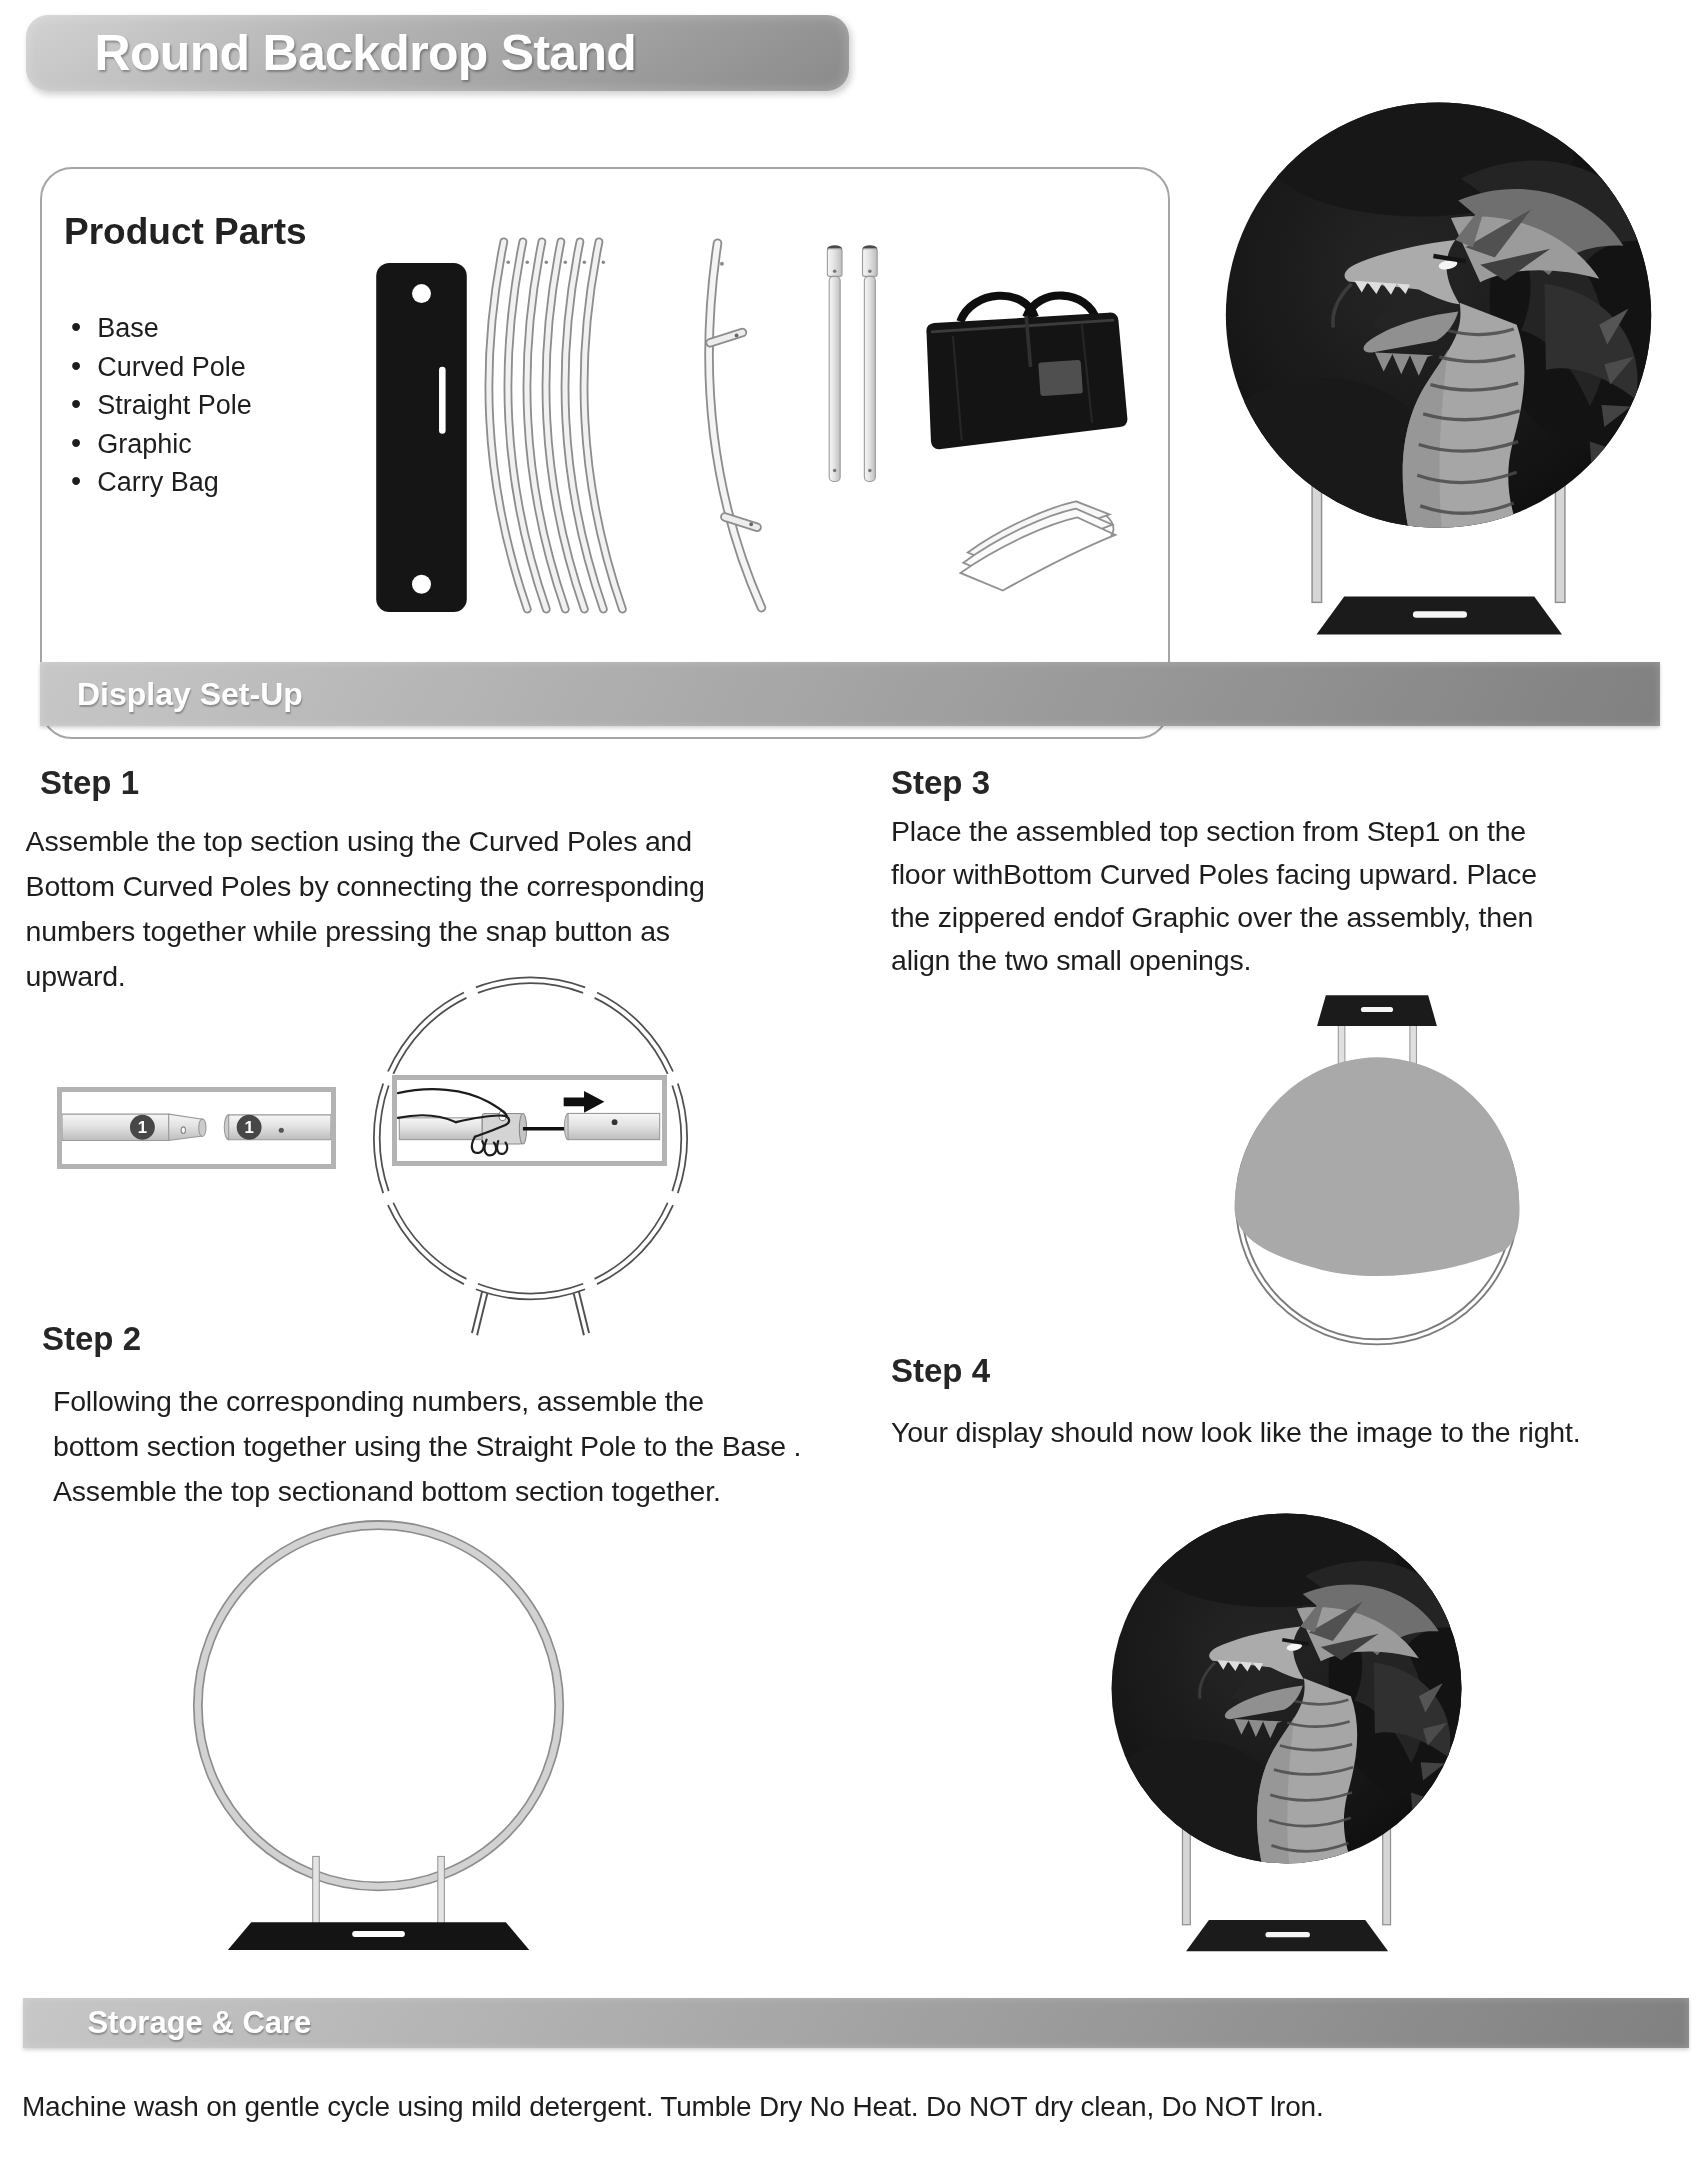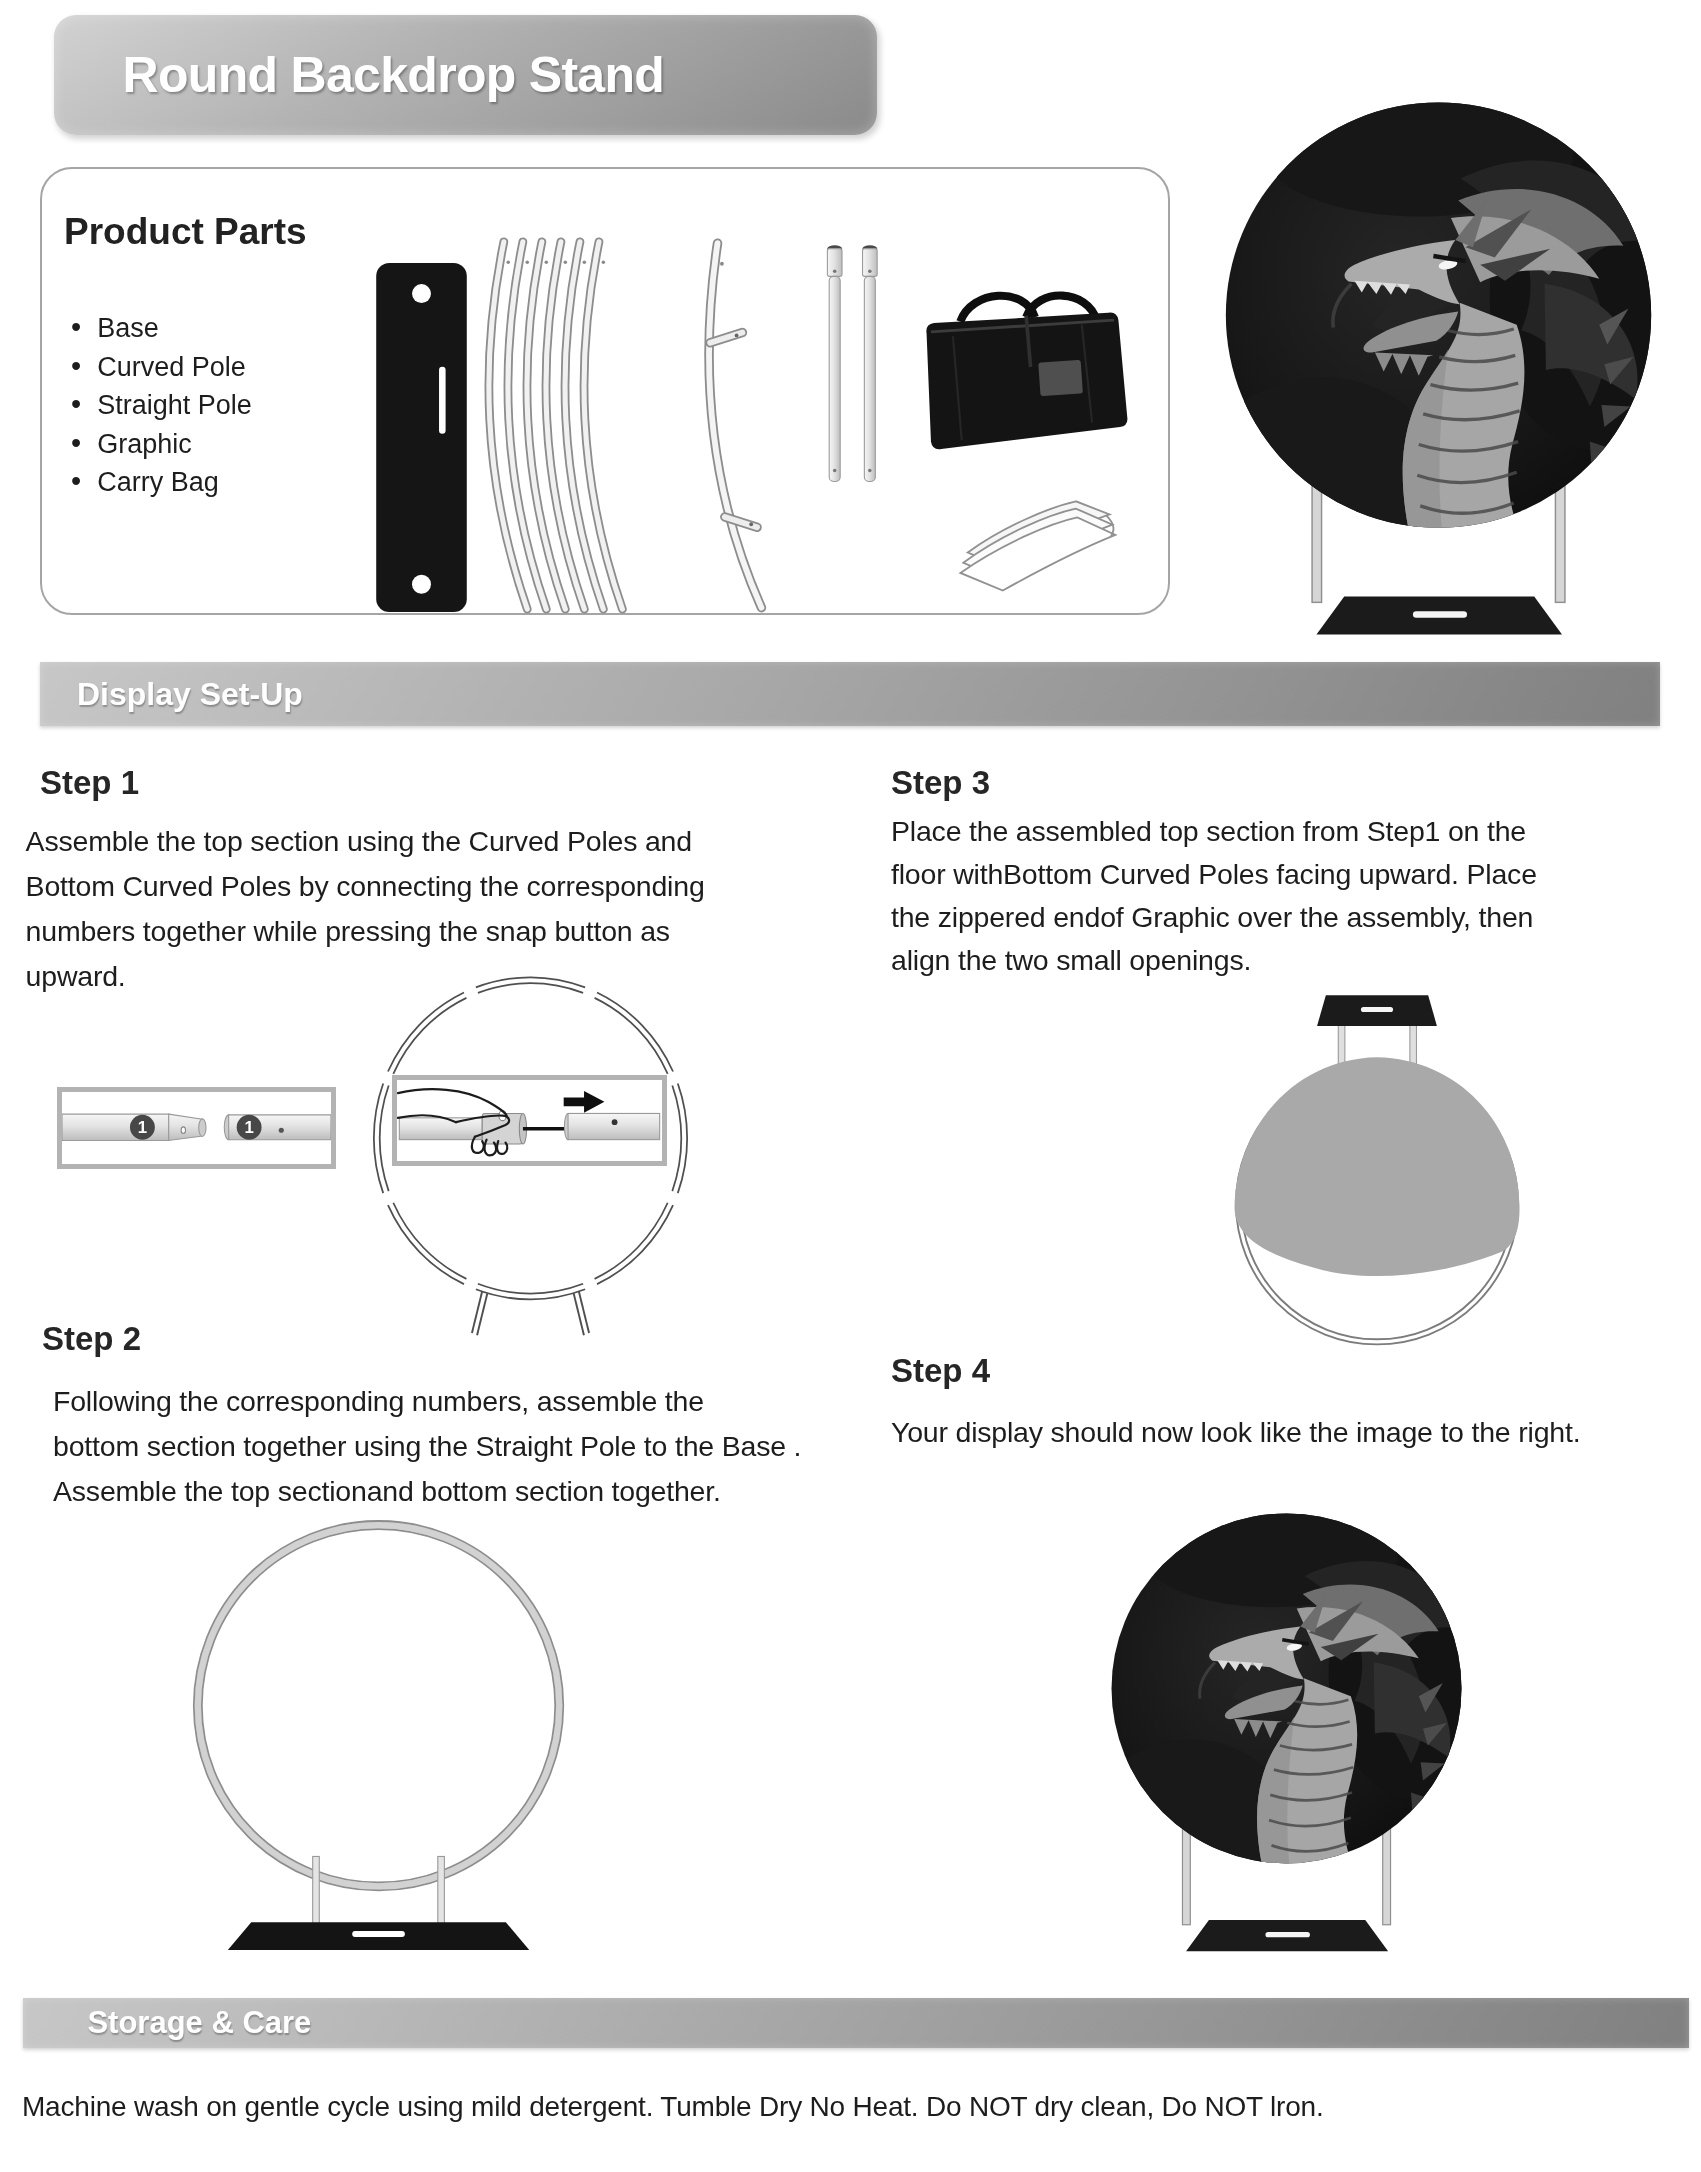--- a/index.html
+++ b/index.html
@@ -4,24 +4,24 @@
 <style>
   html,body{margin:0;padding:0;background:#ffffff;}
   .page{
     position:relative;width:1701px;height:2172px;background:#ffffff;
     font-family:"Liberation Sans", sans-serif;color:#1d1d1d;overflow:hidden;
   }
   .abs{position:absolute;}
 
   
   .title-banner{
-    left:25.6px;top:14.6px;width:823px;height:120px;border-radius:22px;
+    left:25.6px;top:14.6px;width:823px;height:76px;border-radius:22px;
     background:linear-gradient(150deg,#d2d2d2 0%,#b3b3b3 40%,#8a8a8a 100%);
     box-shadow:2.9px 3.7px 6.6px rgba(0,0,0,0.18), inset 0 0 13px rgba(255,255,255,0.28);
-    display:flex;align-items:center;margin-left:28px;
+    display:flex;align-items:center;
   }
   .title-banner .t{
     padding-left:69px;font-size:50px;font-weight:700;color:#ffffff;
     text-shadow:1.5px 1.5px 2.2px rgba(0,0,0,0.30);letter-spacing:-0.7px;white-space:nowrap;
   }
   .section-banner{
     background:linear-gradient(120deg,#c7c7c7 0%,#a0a0a0 55%,#808080 100%);
     box-shadow:0 2.2px 3.7px rgba(0,0,0,0.18), inset 0 0 8.8px rgba(255,255,255,0.22);
     display:flex;align-items:center;
   }
@@ -29,21 +29,21 @@
     font-size:32px;font-weight:700;color:#ffffff;
     text-shadow:0.7px 1.5px 1.5px rgba(0,0,0,0.28);white-space:nowrap;
   }
   .setup-banner{left:40px;top:662px;width:1620px;height:64px;}
   .setup-banner .t{padding-left:37px;text-align:right;}
   .storage-banner{left:23.4px;top:1998px;width:1666px;height:50px;}
   .storage-banner .t{padding-left:19px;font-size:31px;margin-left:45px;}
 
   
   .parts-panel{
-    left:40px;top:167px;width:1130px;height:448px;background:#ffffff;
+    left:40px;top:167px;width:1130px;height:572px;background:#ffffff;
     border:2.2px solid #a5a5a5;border-radius:32px;box-sizing:border-box;
   }
   .parts-heading{left:22px;top:42px;font-size:37px;font-weight:700;color:#222222;white-space:nowrap;}
   .bullet-list{left:29px;top:143px;}
   .bullet-row{display:flex;align-items:baseline;margin-bottom:6.6px;font-size:27px;line-height:31px;color:#1d1d1d;white-space:nowrap;}
   .bullet-row::before{content:"\2022";font-size:29px;margin-right:16px;color:#1d1d1d;}
 
   
   .step-heading{font-size:33px;font-weight:700;color:#262626;white-space:nowrap;}
   .para .line{font-size:28.5px;line-height:45px;color:#1d1d1d;white-space:nowrap;letter-spacing:-0.2px;}

